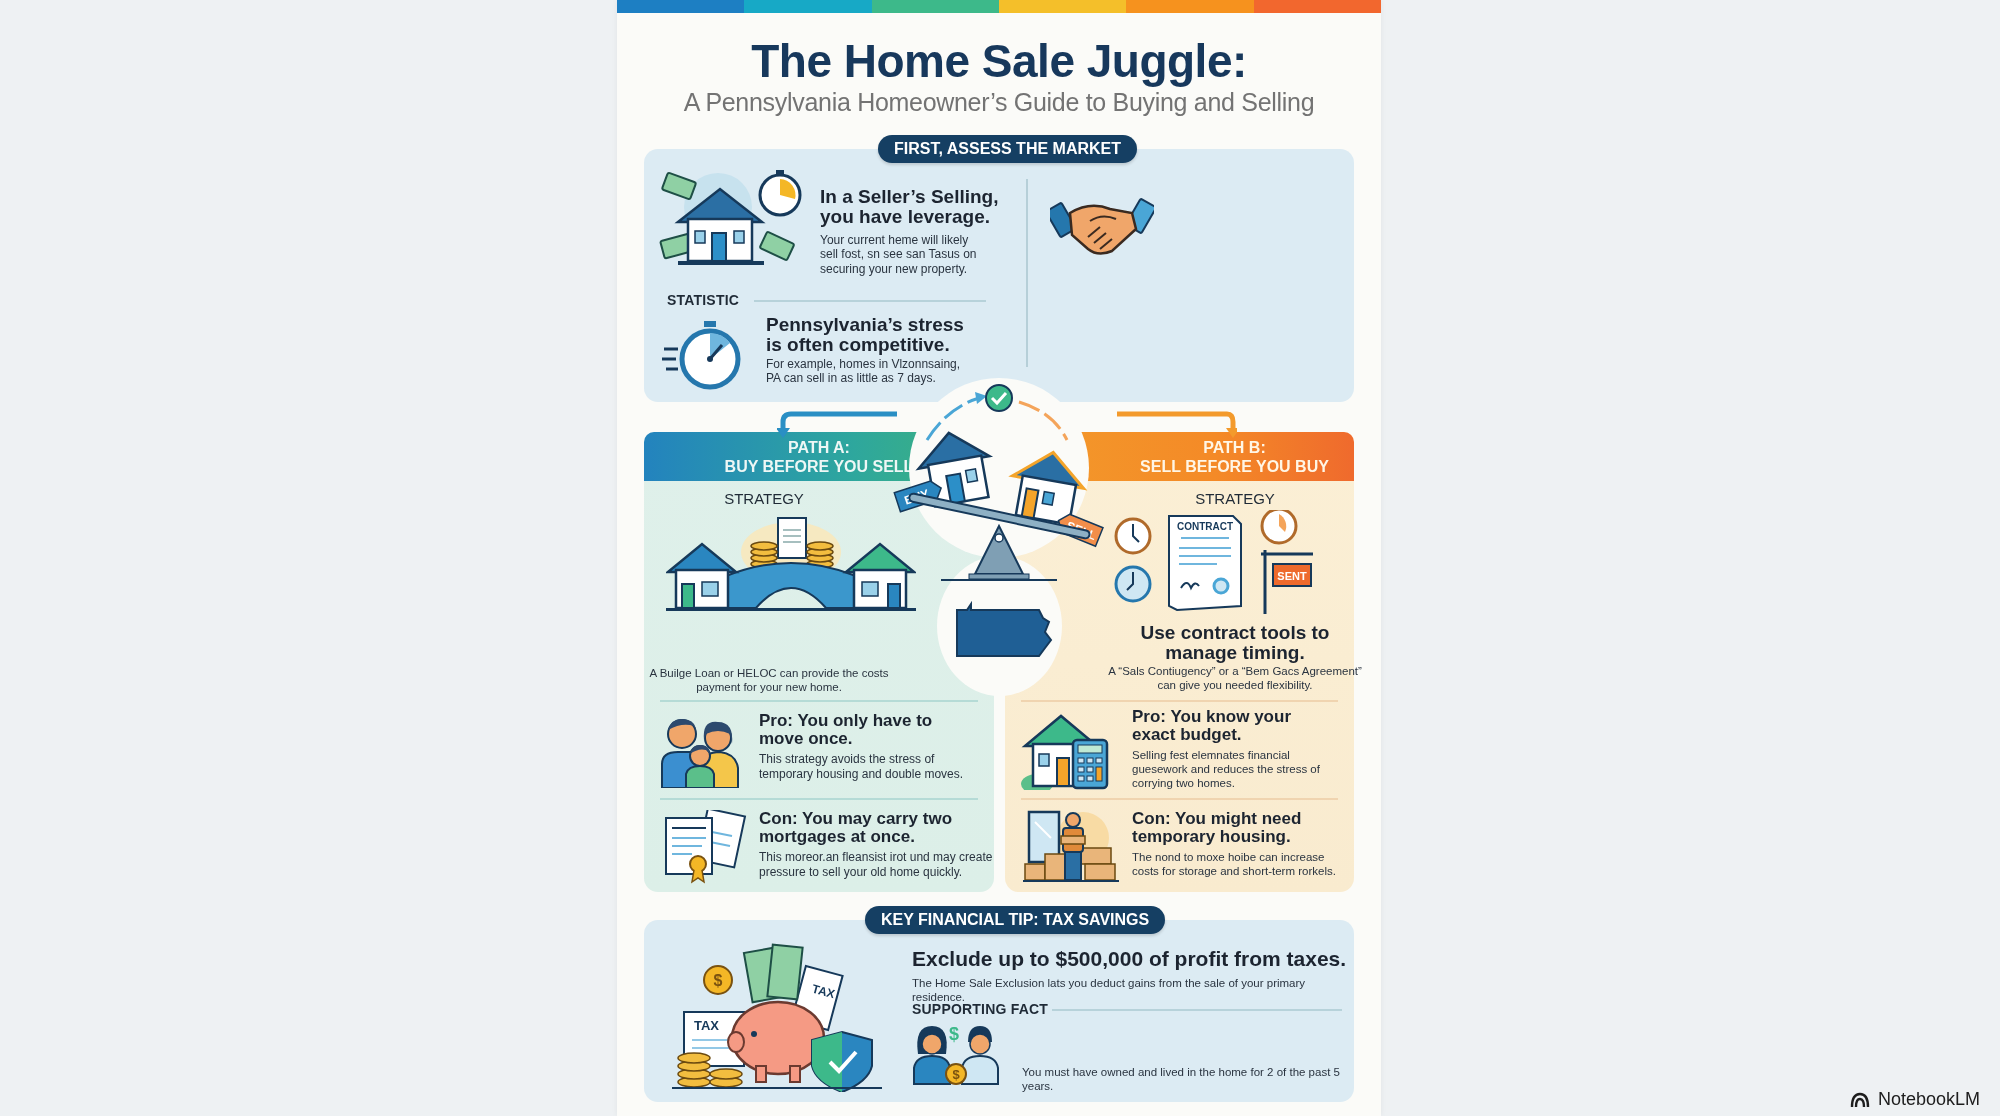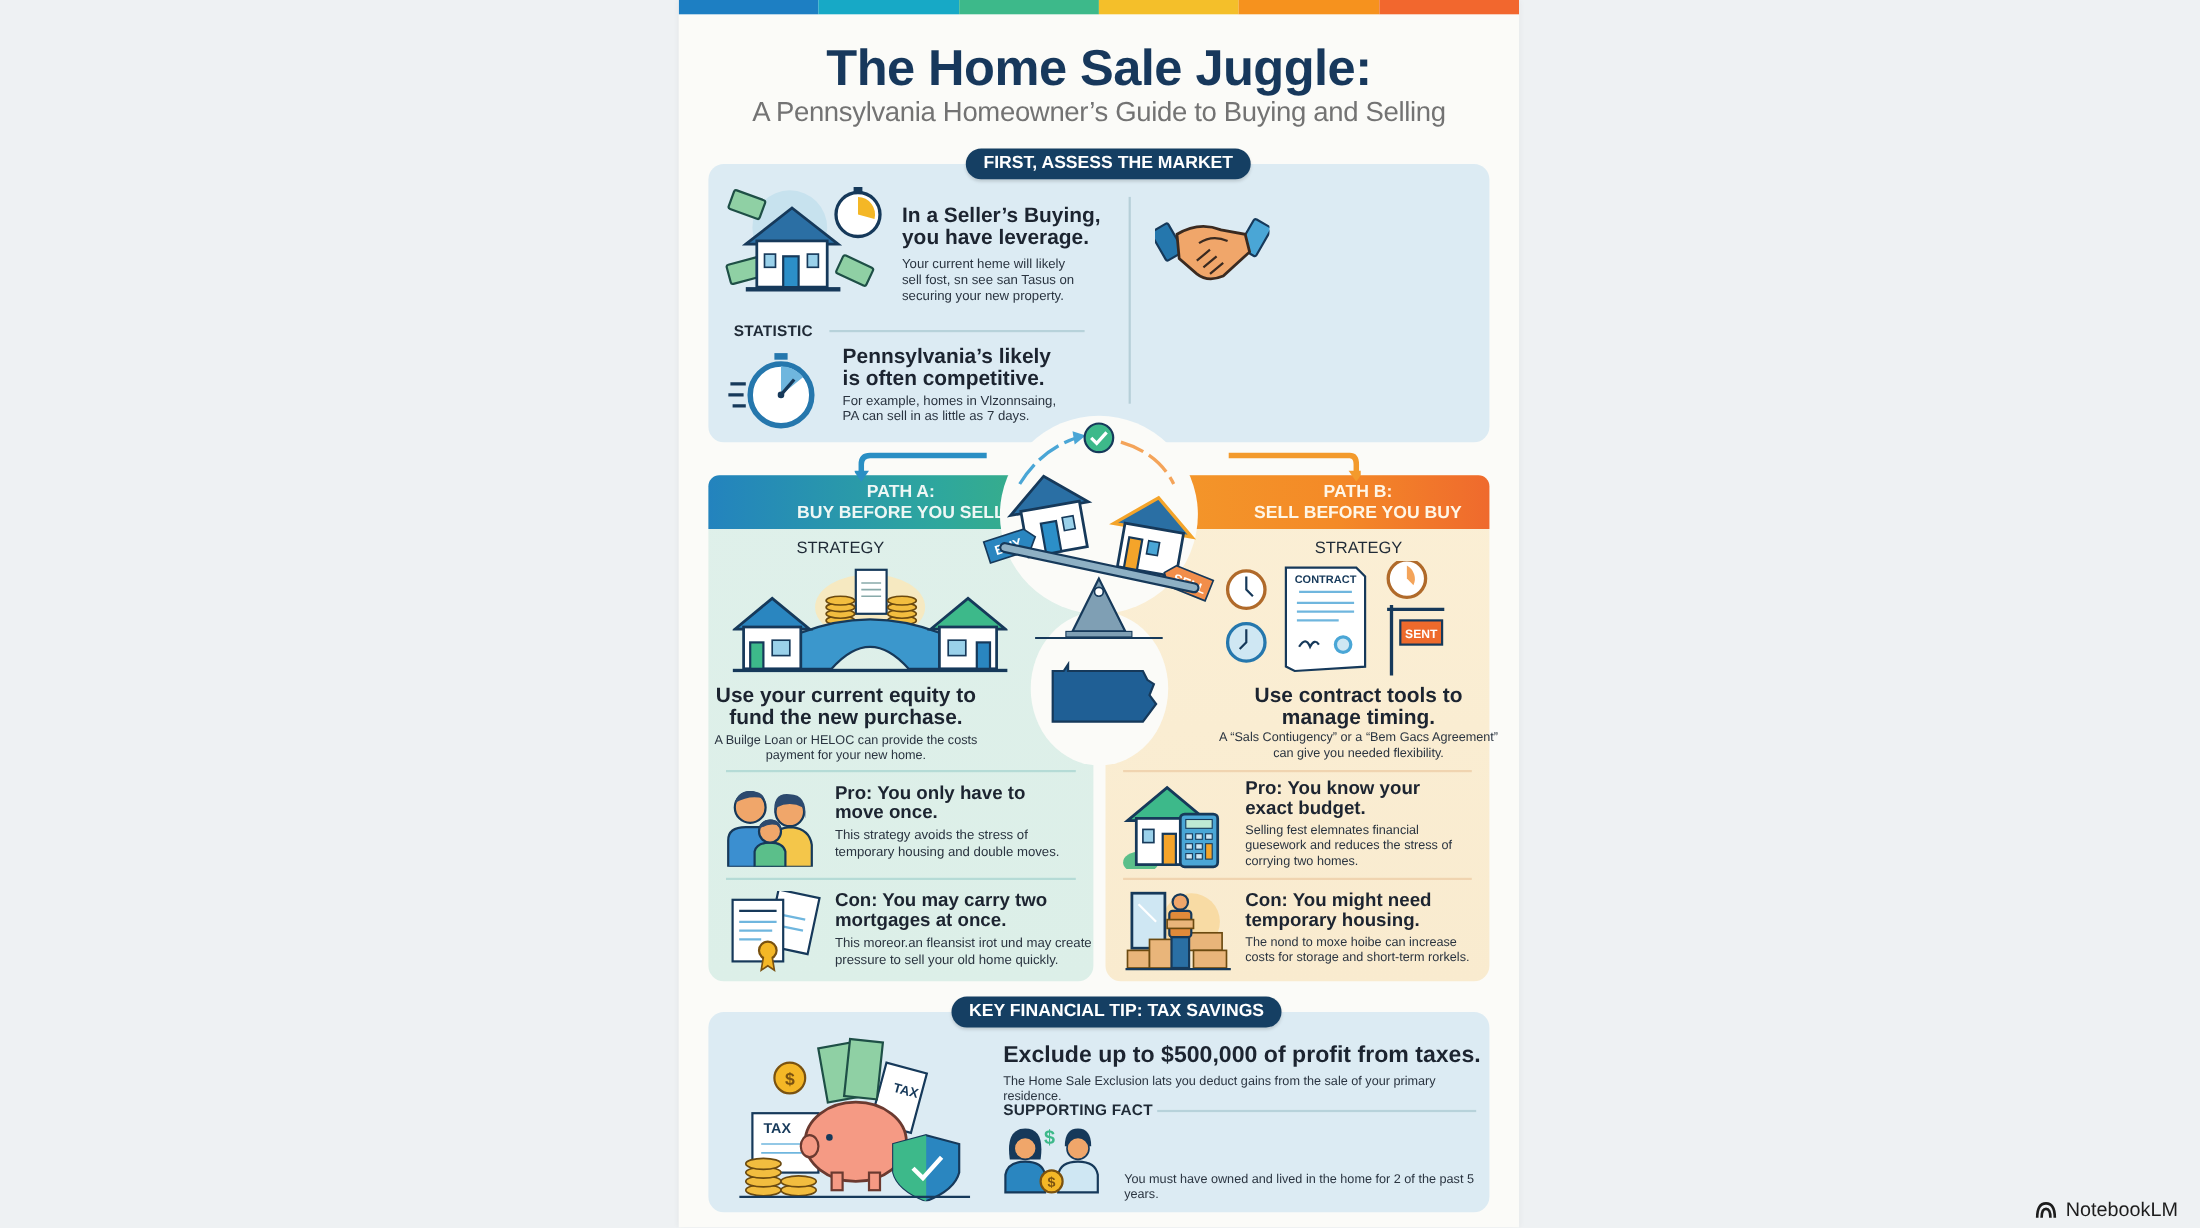--- a/index.html
+++ b/index.html
@@ -110,21 +110,21 @@
         <rect x="54" y="66" width="14" height="28" fill="#2c8fc8" stroke="#16395a" stroke-width="2"></rect>
         <rect x="37" y="64" width="10" height="12" fill="#9ad1ea" stroke="#16395a" stroke-width="1.5"></rect>
         <rect x="76" y="64" width="10" height="12" fill="#9ad1ea" stroke="#16395a" stroke-width="1.5"></rect>
         <rect x="20" y="94" width="86" height="4" fill="#16395a"></rect>
         <circle cx="122" cy="28" r="20" fill="#fff" stroke="#16395a" stroke-width="3"></circle>
         <path d="M122 28 L122 12 A16 16 0 0 1 137 32 Z" fill="#f4b726"></path>
         <rect x="118" y="3" width="8" height="5" fill="#16395a"></rect>
       </svg>
     </div>
     <div class="h3" style="position:absolute; left:176px; top:38px; font-size:19px;">
-      <div>In a Seller’s Buying,</div>
+      <div>In a Seller’s Selling,</div>
       <div>you have leverage.</div>
     </div>
     <div class="small" style="position:absolute; left:176px; top:84px; font-size:12px;">
       <div>Your current heme will likely</div>
       <div>sell fost, sn see san Tasus on</div>
       <div>securing your new property.</div>
     </div>
 
     <div class="label-caps" style="position:absolute; left:23px; top:143px;">STATISTIC</div>
     <div class="hline" style="left:110px; top:151px; width:232px;"></div>
@@ -135,21 +135,21 @@
         <line x1="0" y1="46" x2="14" y2="46" stroke="#16395a" stroke-width="3"></line>
         <line x1="4" y1="56" x2="16" y2="56" stroke="#16395a" stroke-width="3"></line>
         <circle cx="48" cy="46" r="28" fill="#fff" stroke="#2577ad" stroke-width="5"></circle>
         <path d="M48 46 L48 20 A26 26 0 0 1 68 30 Z" fill="#6fb6de"></path>
         <line x1="48" y1="46" x2="60" y2="32" stroke="#16395a" stroke-width="3"></line>
         <circle cx="48" cy="46" r="3" fill="#16395a"></circle>
         <rect x="42" y="8" width="12" height="6" fill="#2577ad"></rect>
       </svg>
     </div>
     <div class="h3" style="position:absolute; left:122px; top:166px; font-size:19px;">
-      <div>Pennsylvania’s likely</div>
+      <div>Pennsylvania’s stress</div>
       <div>is often competitive.</div>
     </div>
     <div class="small" style="position:absolute; left:122px; top:208px; font-size:12px;">
       <div>For example, homes in Vlzonnsaing,</div>
       <div>PA can sell in as little as 7 days.</div>
     </div>
 
     <div class="market-divider"></div>
 
     <div style="position:absolute; left:406px; top:42px;">
@@ -200,24 +200,20 @@
         <rect x="16" y="72" width="12" height="24" fill="#3db98a" stroke="#16395a" stroke-width="2"></rect>
         <rect x="36" y="70" width="16" height="14" fill="#9ad1ea" stroke="#16395a" stroke-width="1.5"></rect>
         <polygon points="180,60 214,32 248,60" fill="#3db98a" stroke="#16395a" stroke-width="2.5"></polygon>
         <rect x="188" y="58" width="52" height="38" fill="#fff" stroke="#16395a" stroke-width="2.5"></rect>
         <rect x="222" y="72" width="12" height="24" fill="#2a86c0" stroke="#16395a" stroke-width="2"></rect>
         <rect x="196" y="70" width="16" height="14" fill="#9ad1ea" stroke="#16395a" stroke-width="1.5"></rect>
         <rect x="0" y="96" width="250" height="3" fill="#16395a"></rect>
       </svg>
     </div>
 
-    <div class="big-center" style="top:191px; left:-10px; width:270px;">
-      <div>Use your current equity to</div>
-      <div>fund the new purchase.</div>
-    </div>
     <div class="small-center" style="top:234px; left:-10px; width:270px; font-size:11.5px;">
       <div>A Builge Loan or HELOC can provide the costs</div>
       <div>payment for your new home.</div>
     </div>
 
     <div class="sep" style="top:268px;"></div>
 
     <div style="position:absolute; left:14px; top:280px;">
       <svg width="84" height="76" viewBox="0 0 84 76">
         <path d="M4 76 L4 52 Q4 40 20 40 L34 40 Q44 42 44 56 L44 76 Z" fill="#3b8fd0" stroke="#16395a" stroke-width="2"></path>

